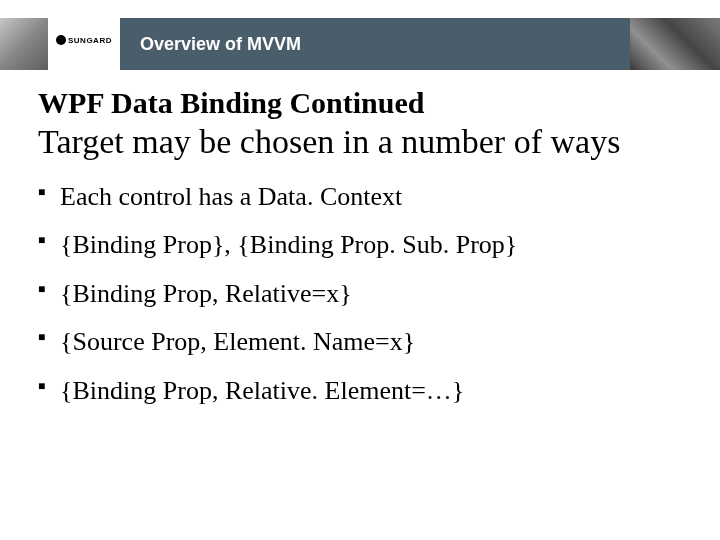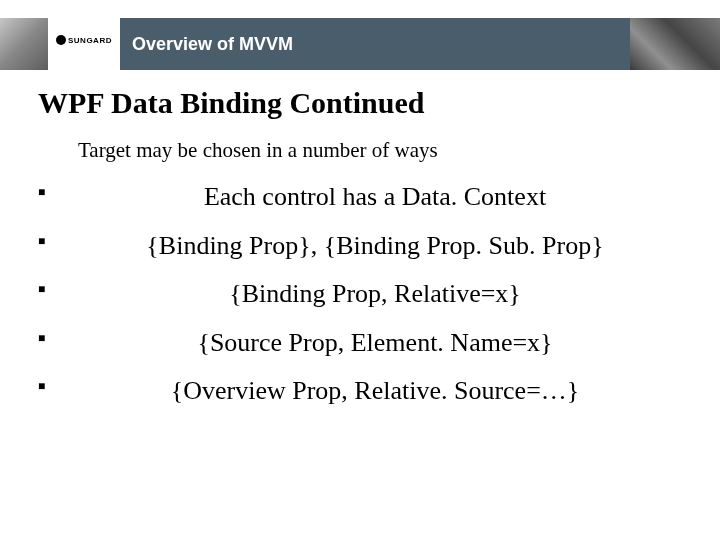--- a/index.html
+++ b/index.html
@@ -3,28 +3,28 @@
 <meta charset="utf-8">
 <style>
   * { margin: 0; padding: 0; box-sizing: border-box; }
   html, body { width: 720px; height: 540px; overflow: hidden; font-family: Georgia, 'Times New Roman', serif; background: #fff; }
   .slide { width: 720px; height: 468px; position: relative; background: #fff; }
   .header-bar { position: absolute; top: 18px; left: 0; right: 0; height: 52px; }
   .header-photo-left { position: absolute; left: 0; top: 0; width: 48px; height: 52px; background: linear-gradient(135deg, #d8d8d8 0%, #888 50%, #555 100%); filter: grayscale(100%) contrast(0.8); }
   .header-logo { position: absolute; left: 56px; top: 16px; width: 60px; height: 12px; display: flex; align-items: center; }
   .logo-dot { width: 10px; height: 10px; border-radius: 50%; background: #000; margin-right: 2px; }
   .logo-text { font-family: Arial, sans-serif; font-size: 8px; font-weight: bold; letter-spacing: 0.5px; color: #000; }
-  .header-title-bg { position: absolute; left: 120px; top: 0; width: 510px; height: 52px; background: #4a5d6b; display: flex; align-items: center; padding-left: 12px; }
+  .header-title-bg { position: absolute; left: 120px; top: 0; width: 510px; height: 52px; background: #4a5d6b; display: flex; align-items: center; padding-left: 20px; }
   .header-title { font-family: Arial, sans-serif; font-size: 18px; font-weight: bold; color: #fff; }
   .header-dark-right { position: absolute; left: 630px; top: 0; width: 90px; height: 52px; background: #1a1a1a; overflow: hidden; }
   .header-photo-right { width: 100%; height: 100%; background: linear-gradient(45deg, #222 0%, #aaa 30%, #333 60%, #888 100%); filter: grayscale(100%) contrast(0.7); opacity: 0.9; }
   .content { position: absolute; top: 80px; left: 38px; right: 30px; }
-  .main-title { font-size: 30px; font-weight: bold; color: #000; margin-top: 6px; margin-bottom: 18px; }
-  .sub-title { font-size: 21px; color: #000; margin-bottom: 18px; line-height: 1.2; margin-left: 40px; }
-  .bullet-list { list-style: none; text-align: center; }
+  .main-title { font-size: 30px; font-weight: bold; color: #000; margin-top: 6px; margin-bottom: 2px; }
+  .sub-title { font-size: 34px; color: #000; margin-bottom: 18px; line-height: 1.2; }
+  .bullet-list { list-style: none; }
   .bullet-item { font-size: 26px; color: #000; line-height: 1.25; margin-bottom: 16px; padding-left: 22px; position: relative; }
   .bullet-item::before { content: "■"; position: absolute; left: 0; top: 4px; font-size: 12px; color: #000; }
 </style>
 </head>
 <body>
 
 <div class="slide">
   <div class="header-bar">
     <div class="header-photo-left"></div>
     <div class="header-logo">
@@ -40,16 +40,16 @@
   </div>
 
   <div class="content">
     <h1 class="main-title">WPF Data Binding Continued</h1>
     <p class="sub-title">Target may be chosen in a number of ways</p>
     <ul class="bullet-list">
       <li class="bullet-item">Each control has a Data. Context</li>
       <li class="bullet-item">{Binding Prop}, {Binding Prop. Sub. Prop}</li>
       <li class="bullet-item">{Binding Prop, Relative=x}</li>
       <li class="bullet-item">{Source Prop, Element. Name=x}</li>
-      <li class="bullet-item">{Overview Prop, Relative. Source=…}</li>
+      <li class="bullet-item">{Binding Prop, Relative. Element=…}</li>
     </ul>
   </div>
 </div>
 
 </body></html>

